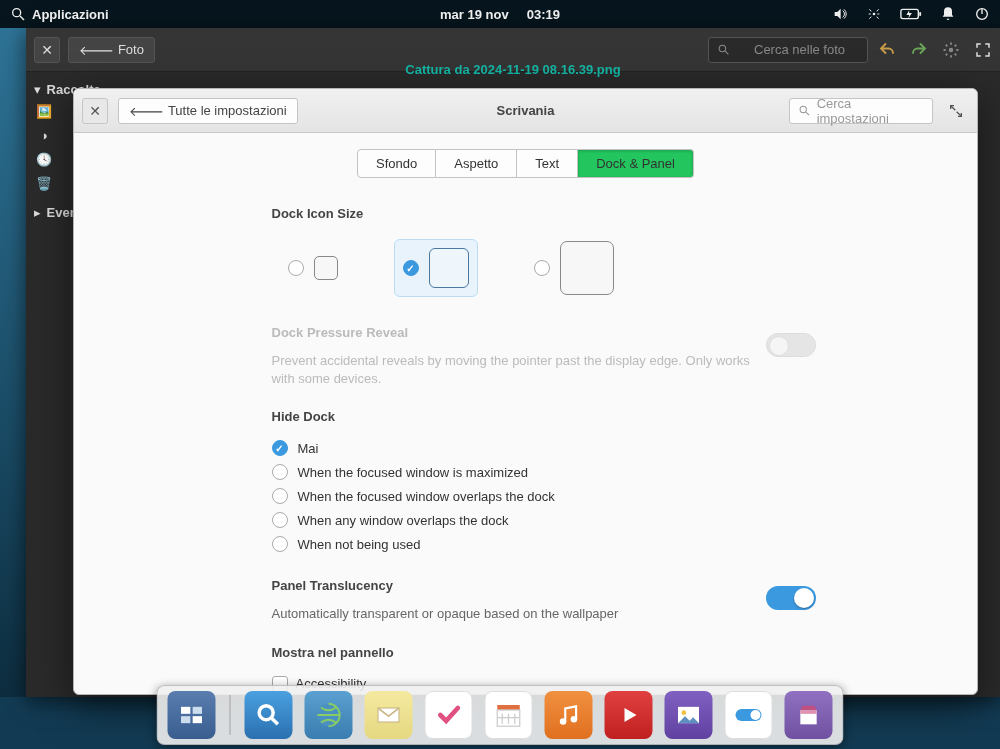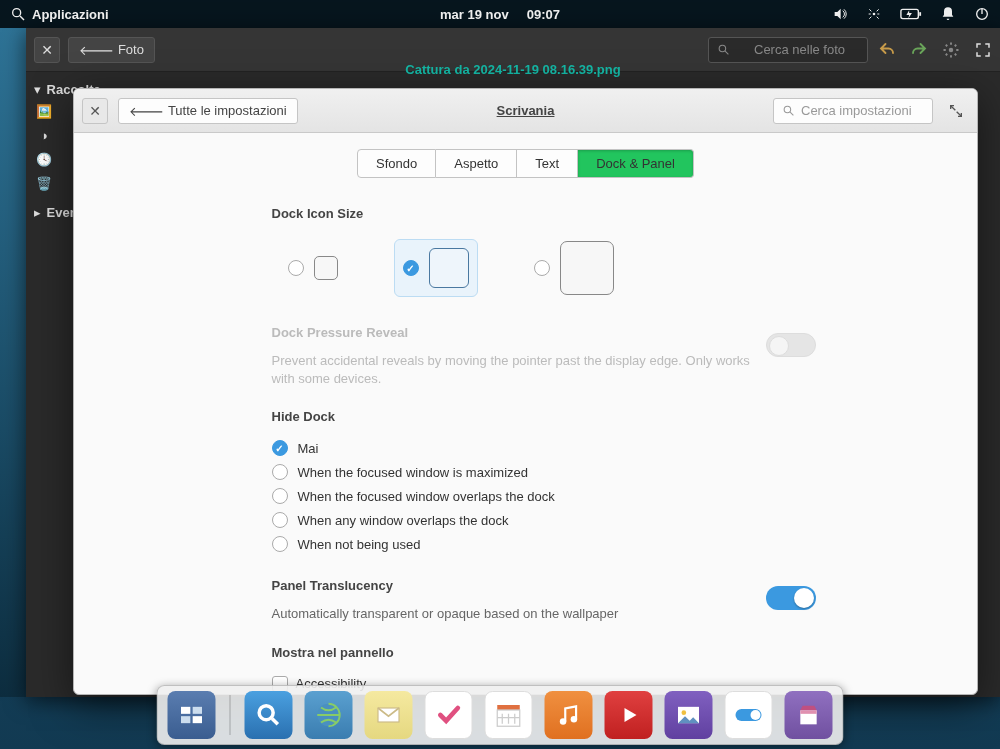--- a/index.html
+++ b/index.html
@@ -25,22 +25,22 @@
 .side-row { display:flex; align-items:center; gap:6px; padding:2px 4px; white-space:nowrap;}
 .side-icon-wrap { width:20px; height:20px; display:flex; align-items:center; justify-content:center; }
 
 .wallpaper-strip { position:absolute; left:0; top:28px; width:26px; bottom:52px; background: linear-gradient(#2e7396, #1a4b65 60%, #0d2d3f); }
 
 
 .settings { position:absolute; left:73px; top:88px; width:905px; height:607px; background:#fafafa; border:1px solid #b5b5b5; border-radius:6px; box-shadow:0 10px 40px rgba(0,0,0,0.5); color:#333; overflow:hidden; }
 .settings-header { height:44px; background:linear-gradient(#f0f0f0,#e4e4e4); border-bottom:1px solid #c9c9c9; display:flex; align-items:center; padding:0 8px; position:relative; }
 .settings-close { width:26px; height:26px; background:#e8e8e8; border:1px solid #c5c5c5; border-radius:3px; display:flex; align-items:center; justify-content:center; cursor:pointer; font-size:14px; color:#555;}
 .settings-back { margin-left:10px; height:26px; padding:0 10px; background:#fdfdfd; border:1px solid #c5c5c5; border-radius:3px; display:flex; align-items:center; gap:4px; font-size:13px; cursor:pointer; color:#444;}
-.settings-title { position:absolute; left:50%; transform:translateX(-50%); font-size:13px; font-weight:bold; color:#444;text-decoration:underline; }
-.settings-search { margin-left:auto; height:26px; width:160px; background:#fdfdfd; border:1px solid #c5c5c5; border-radius:3px; display:flex; align-items:center; padding:0 8px; color:#999; font-size:13px; gap:6px;}
+.settings-title { position:absolute; left:50%; transform:translateX(-50%); font-size:13px; font-weight:bold; color:#444; }
+.settings-search { margin-left:auto; height:26px; width:144px; background:#fdfdfd; border:1px solid #c5c5c5; border-radius:3px; display:flex; align-items:center; padding:0 8px; color:#999; font-size:13px; gap:6px;}
 .settings-expand { margin-left:10px; width:26px; height:26px; display:flex; align-items:center; justify-content:center; cursor:pointer; }
 
 .settings-body { padding:16px 40px; height:calc(100% - 44px); overflow:hidden; }
 
 .tabbar { display:flex; justify-content:center; margin-bottom:28px; }
 .tabbar .tab { border:1px solid #c3c3c3; background:#fdfdfd; padding:6px 18px; font-size:13px; cursor:pointer; }
 .tabbar .tab + .tab { border-left:none; }
 .tabbar .tab:first-child { border-radius:4px 0 0 4px; }
 .tabbar .tab:last-child { border-radius:0 4px 4px 0; }
 .tabbar .tab.active { background:#22c55e; box-shadow: inset 0 1px 3px rgba(0,0,0,0.2); }
@@ -91,21 +91,21 @@
 <div class="top-panel">
   <div class="apps">
     <svg class="small-svg" viewBox="0 0 24 24">
         <circle cx="10" cy="10" r="6" stroke="#eee" stroke-width="2" fill="none"></circle>
         <line x1="15" y1="15" x2="21" y2="21" stroke="#eee" stroke-width="2"></line>
       </svg>
     <span>Applicazioni</span>
   </div>
   <div class="center">
     <span>mar 19 nov</span>
-    <span>09:07</span>
+    <span>03:19</span>
   </div>
   <div class="right">
     <svg class="small-svg" viewBox="0 0 24 24">
         <path d="M4 9v6h4l5 5V4L8 9H4z" fill="#eee"></path>
         <path d="M16 7a6 6 0 010 10M18 5a9 9 0 010 14" stroke="#eee" stroke-width="1.5" fill="none"></path>
       </svg>
     <svg class="small-svg" viewBox="0 0 24 24">
         <path d="M7 12l-3 0M20 12l-3 0M12 4v0M5 5l3 3M19 5l-3 3M5 19l3-3M19 19l-3-3" stroke="#eee" stroke-width="1.5"></path>
         <circle cx="12" cy="12" r="2" fill="#eee"></circle>
       </svg>

